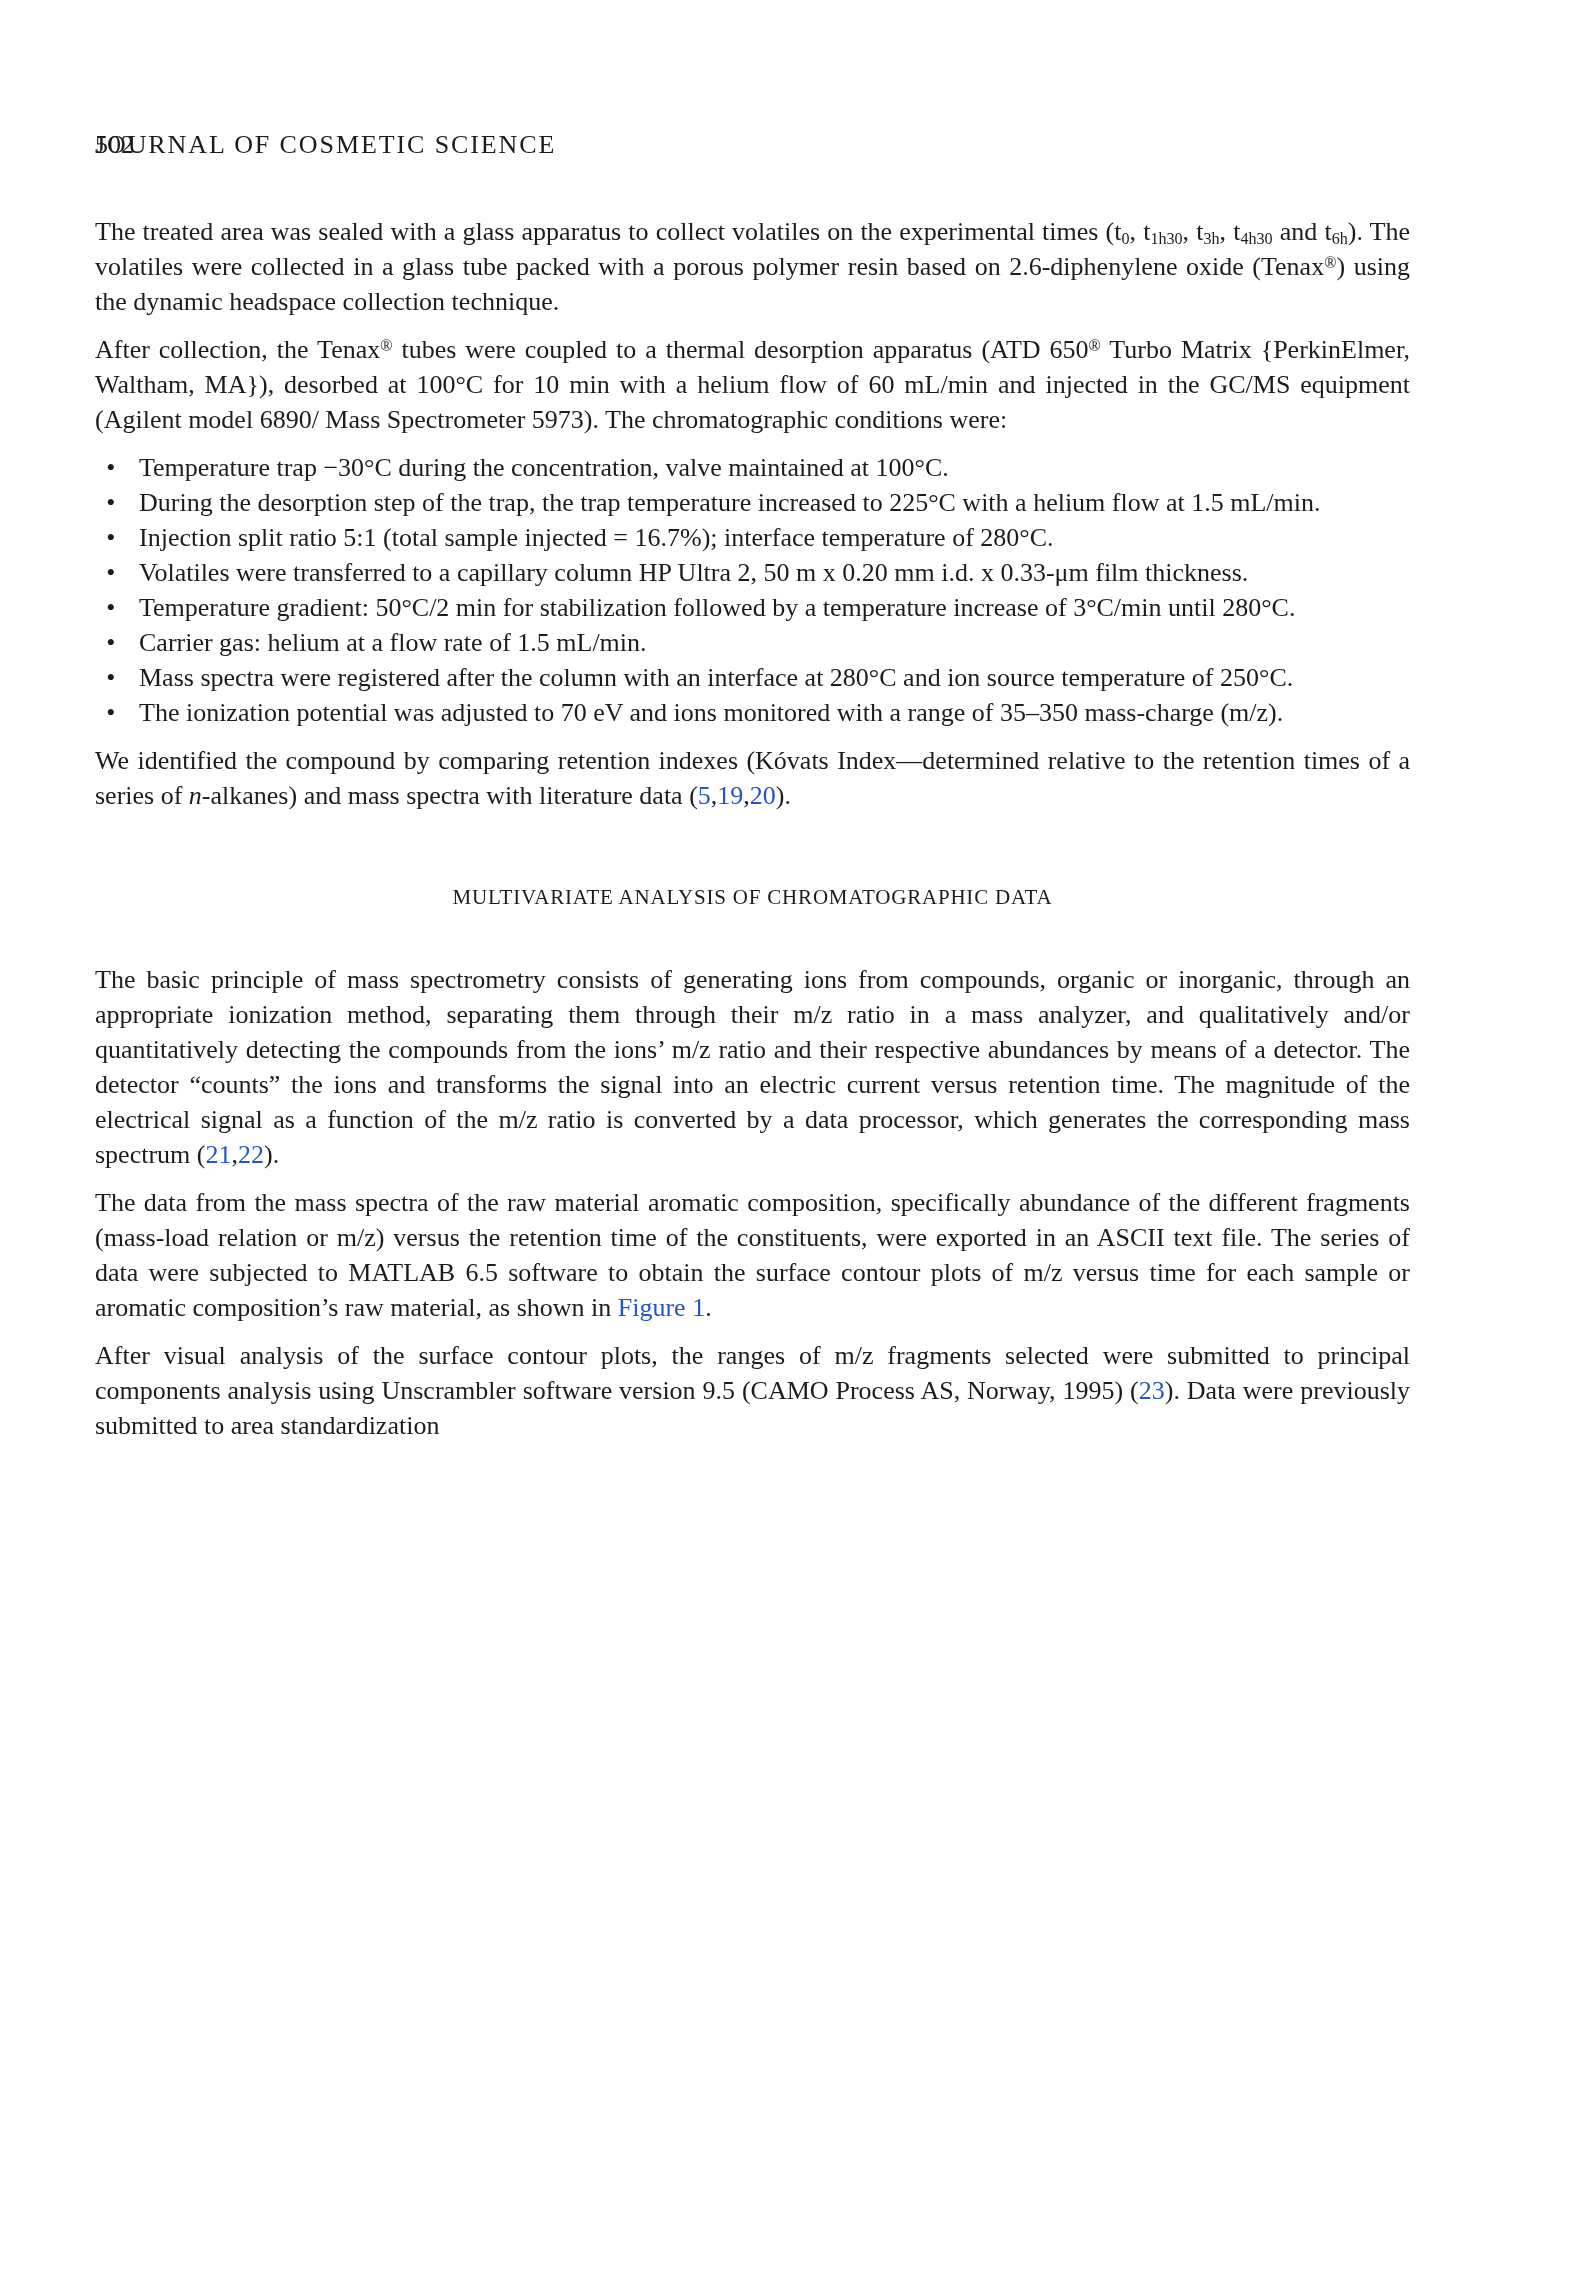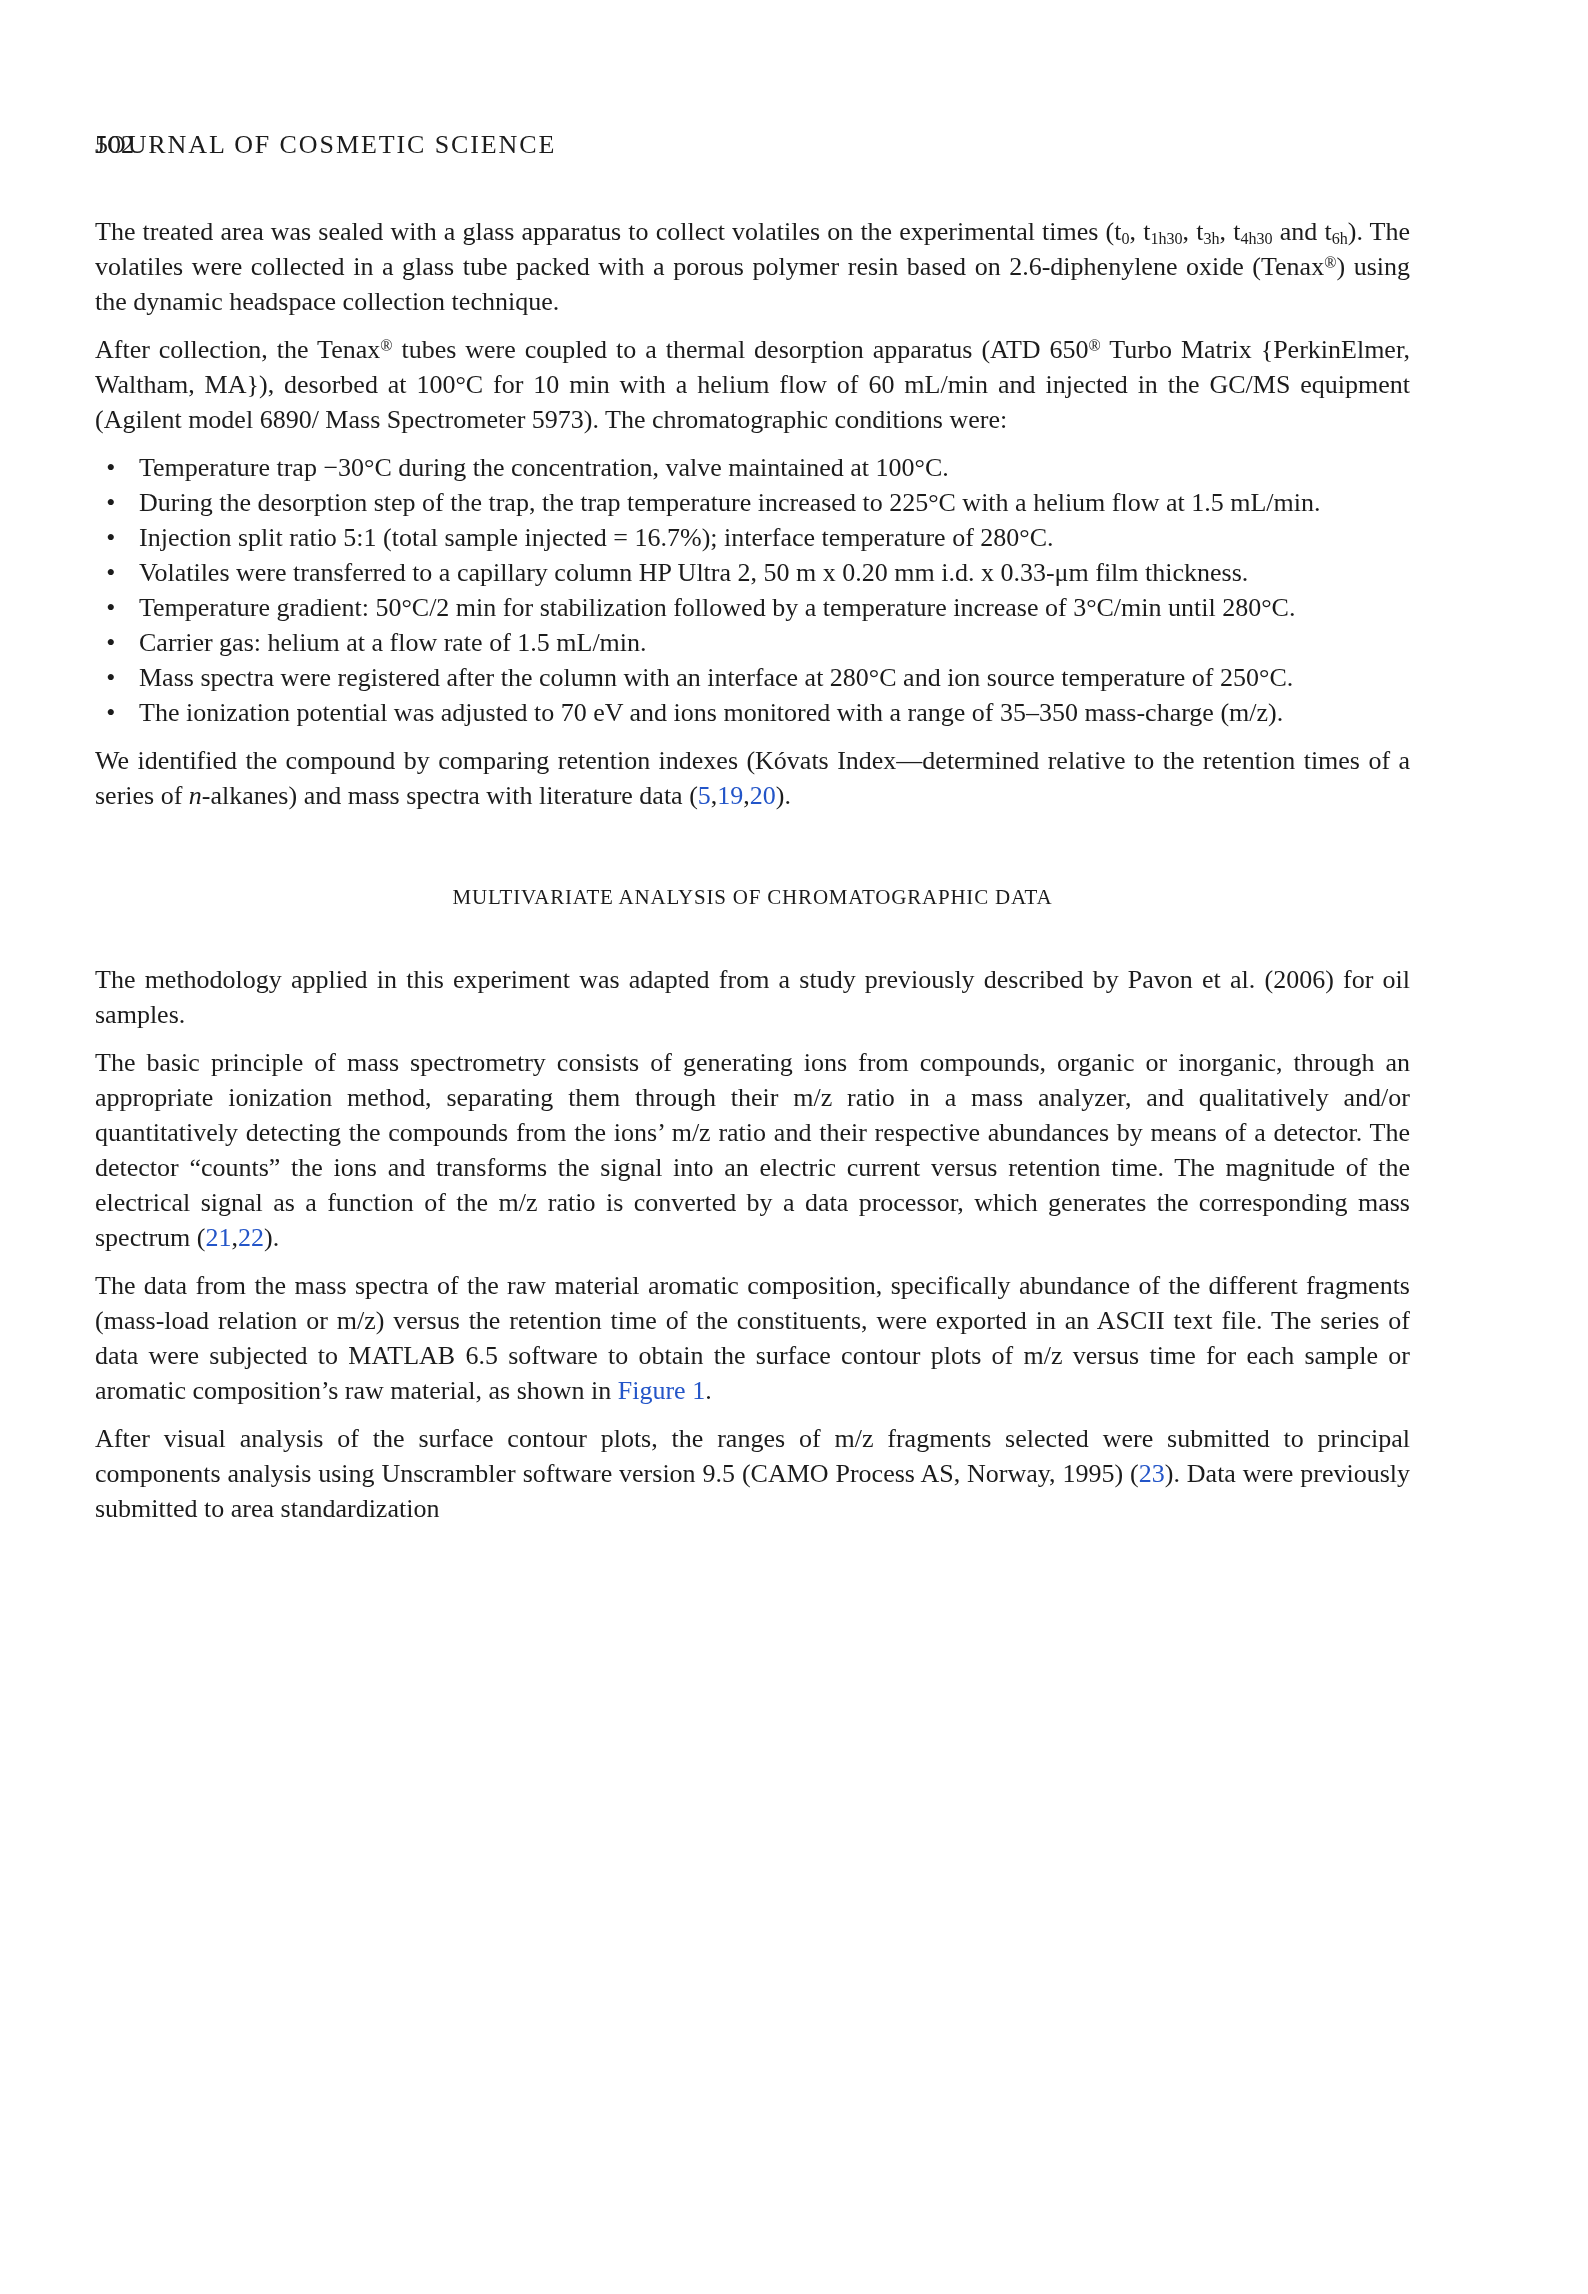--- a/index.html
+++ b/index.html
@@ -105,19 +105,18 @@
         <li class="bullet-item"><span class="bullet-marker">•</span><span>During the desorption step of the trap, the trap temperature increased to 225°C with a helium flow at 1.5 mL/min.</span></li>
         <li class="bullet-item"><span class="bullet-marker">•</span><span>Injection split ratio 5:1 (total sample injected = 16.7%); interface temperature of 280°C.</span></li>
         <li class="bullet-item"><span class="bullet-marker">•</span><span>Volatiles were transferred to a capillary column HP Ultra 2, 50 m x 0.20 mm i.d. x 0.33-μm film thickness.</span></li>
         <li class="bullet-item"><span class="bullet-marker">•</span><span>Temperature gradient: 50°C/2 min for stabilization followed by a temperature increase of 3°C/min until 280°C.</span></li>
         <li class="bullet-item"><span class="bullet-marker">•</span><span>Carrier gas: helium at a flow rate of 1.5 mL/min.</span></li>
         <li class="bullet-item"><span class="bullet-marker">•</span><span>Mass spectra were registered after the column with an interface at 280°C and ion source temperature of 250°C.</span></li>
         <li class="bullet-item"><span class="bullet-marker">•</span><span>The ionization potential was adjusted to 70 eV and ions monitored with a range of 35–350 mass-charge (m/z).</span></li>
       </ul>
       <p class="paragraph"><span>We identified the compound by comparing retention indexes (Kóvats Index—determined relative to the retention times of a series of </span><i>n</i><span>-alkanes) and mass spectra with literature data (</span><a href="#" class="ref-link">5</a><span>,</span><a href="#" class="ref-link">19</a><span>,</span><a href="#" class="ref-link">20</a><span>).</span></p>
       <h2 class="section-heading"><span>MULTIVARIATE ANALYSIS OF CHROMATOGRAPHIC DATA</span></h2>
-      <p class="paragraph"><span>The methodology applied in this experiment was adapted from a study previously described by Pavon et al. (2006) for oil samples.</span></p>
       <p class="paragraph"><span>The basic principle of mass spectrometry consists of generating ions from compounds, organic or inorganic, through an appropriate ionization method, separating them through their m/z ratio in a mass analyzer, and qualitatively and/or quantitatively detecting the compounds from the ions’ m/z ratio and their respective abundances by means of a detector. The detector “counts” the ions and transforms the signal into an electric current versus retention time. The magnitude of the electrical signal as a function of the m/z ratio is converted by a data processor, which generates the corresponding mass spectrum (</span><a href="#" class="ref-link">21</a><span>,</span><a href="#" class="ref-link">22</a><span>).</span></p>
       <p class="paragraph"><span>The data from the mass spectra of the raw material aromatic composition, specifically abundance of the different fragments (mass-load relation or m/z) versus the retention time of the constituents, were exported in an ASCII text file. The series of data were subjected to MATLAB 6.5 software to obtain the surface contour plots of m/z versus time for each sample or aromatic composition’s raw material, as shown in </span><a href="#" class="ref-link">Figure 1</a><span>.</span></p>
       <p class="paragraph"><span>After visual analysis of the surface contour plots, the ranges of m/z fragments selected were submitted to principal components analysis using Unscrambler software version 9.5 (CAMO Process AS, Norway, 1995) (</span><a href="#" class="ref-link">23</a><span>). Data were previously submitted to area standardization</span></p>
     </main>
 </div>
 
 
 </body></html>

